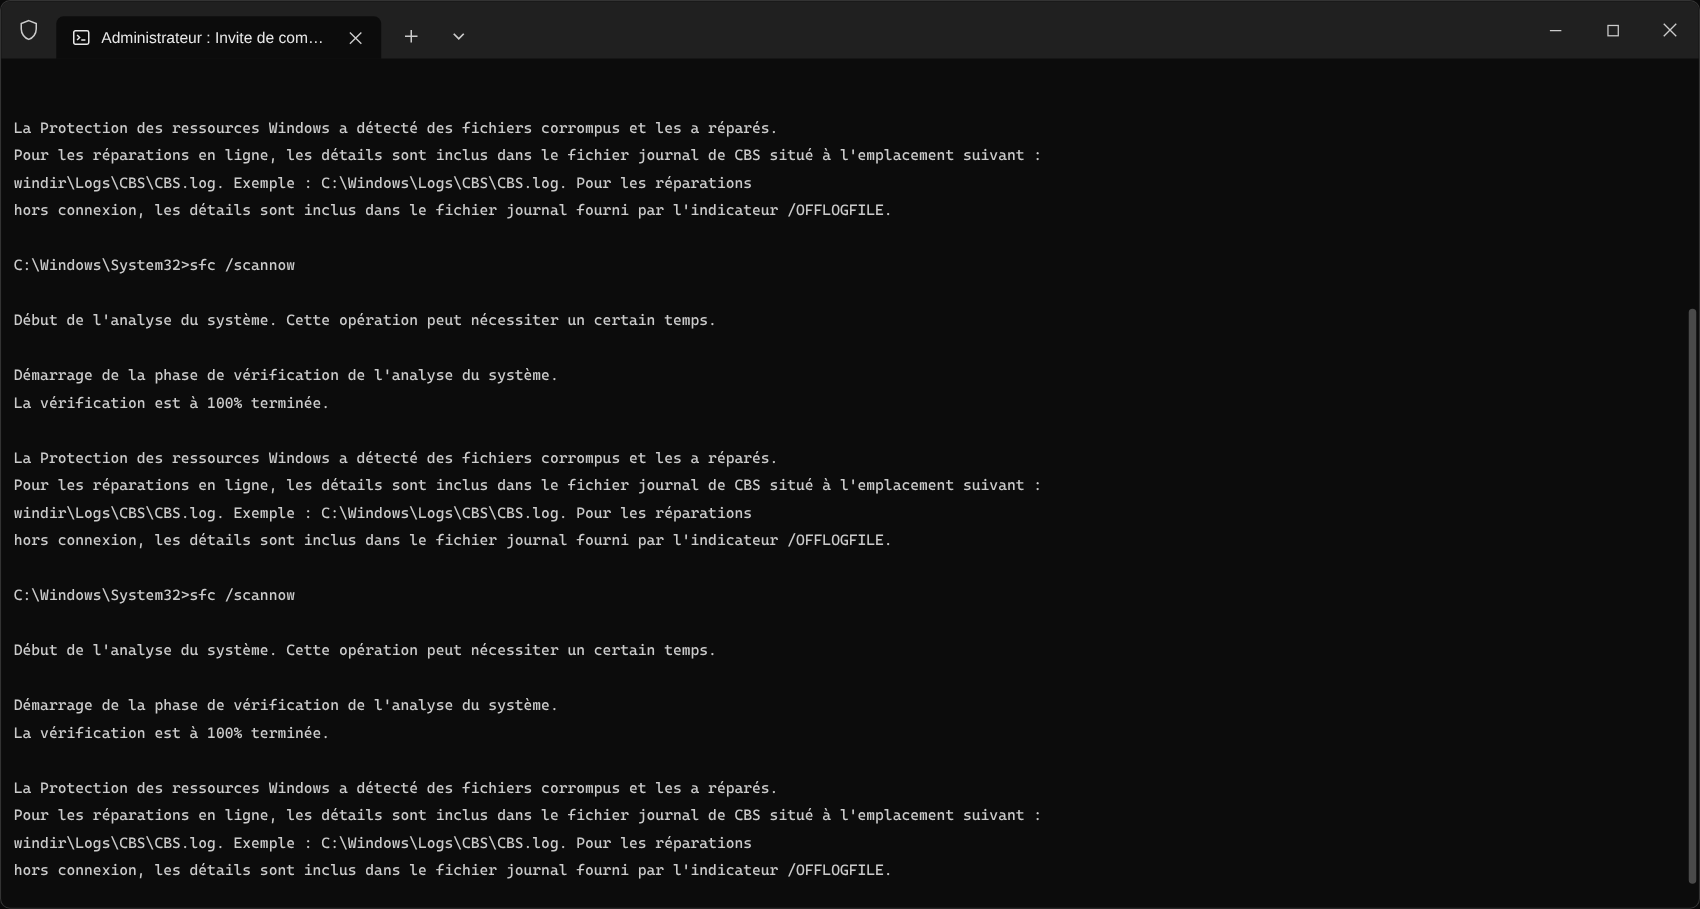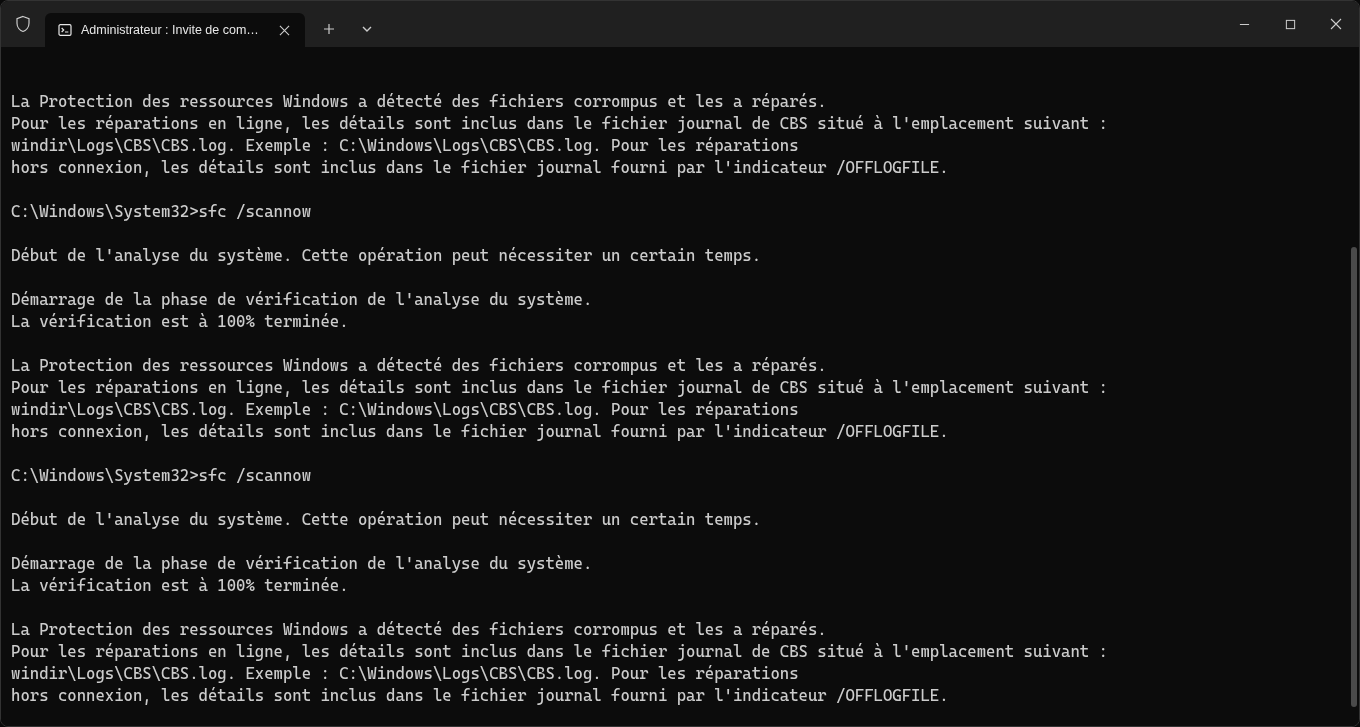--- a/index.html
+++ b/index.html
@@ -71,21 +71,21 @@
   .win-controls { display:flex; height:100%; }
   .win-btn {
     width: 46px; height: 46px;
     display:flex; align-items:center; justify-content:center;
     color:#ccc;
   }
   .terminal {
     background: #0c0c0c;
     color: #cccccc;
     font-family: "Cascadia Mono", Consolas, monospace;
-    font-size: 16px;
+    font-size: 12px;
     line-height: 22px;
     padding: 0 10px 6px 10px;
     height: calc(727px - 46px);
     overflow: hidden;
     white-space: pre-wrap;
     position: relative;
   }
   .terminal .line { white-space: pre-wrap; }
   .scrollbar {
     position: absolute;

